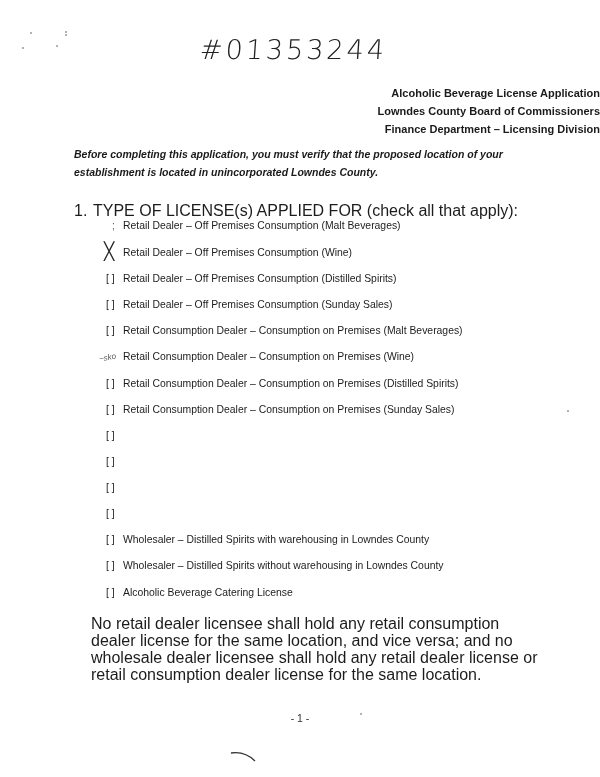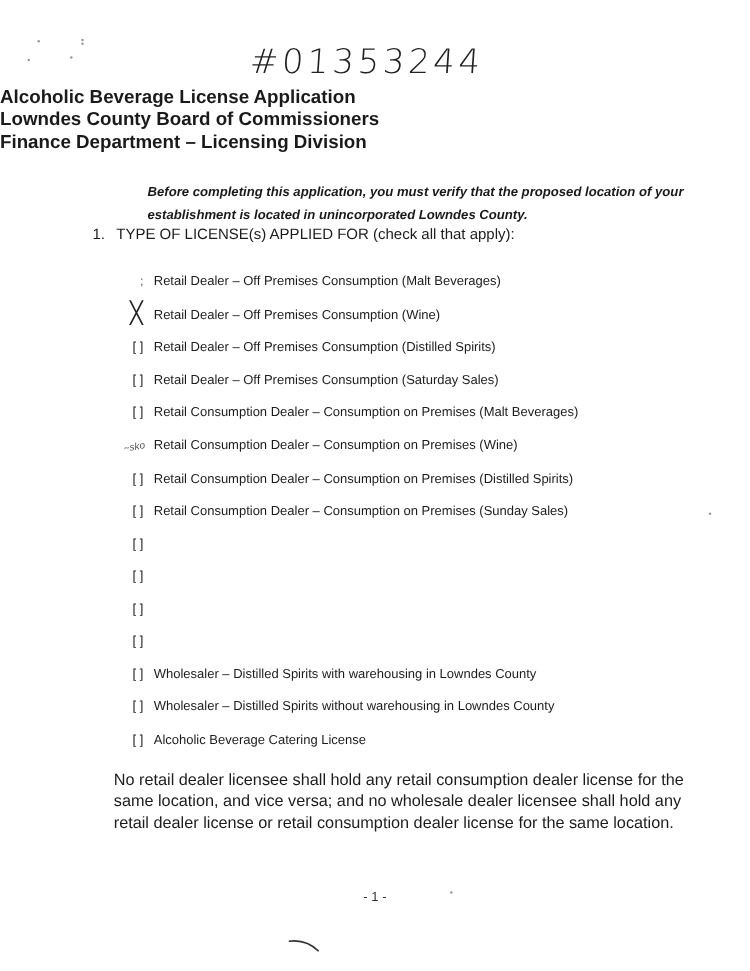--- a/index.html
+++ b/index.html
@@ -13,33 +13,33 @@
     }
     .page { position: absolute; inset: 0; }
     .handwritten-id {
       position: absolute; left: 200px; top: 34px;
       font-family: "DejaVu Sans", sans-serif;
       font-size: 27px; letter-spacing: 3px;
       color: #222; font-weight: 300;
       transform: skewX(-4deg);
     }
     .header {
-      position: absolute; left: 0; width: 600px; top: 69px;
-      text-align: left;
-      font-size: 15px; font-weight: bold; line-height: 18px;
+      position: absolute; left: 0; width: 600px; top: 84px;
+      text-align: right;
+      font-size: 11px; font-weight: bold; line-height: 18px;
       color: #1a1a1a;
     }
     .intro {
       position: absolute; left: 74px; top: 145px; width: 480px;
       font-size: 10.5px; font-weight: bold; font-style: italic;
-      line-height: 18px; color: #1a1a1a; margin-left: 44px;
+      line-height: 18px; color: #1a1a1a;
     }
     .section-heading {
-      position: absolute; left: 74px; top: 180px;
-      font-size: 12px; line-height: 14px; color: #1c1c1c;
+      position: absolute; left: 74px; top: 204px;
+      font-size: 16px; line-height: 14px; color: #1c1c1c;
     }
     .section-heading .num { display: inline-block; width: 19px; }
     .options { position: absolute; left: 106px; top: 219px; }
     .option {
       position: absolute; left: 0; white-space: nowrap;
       font-size: 10.4px; line-height: 14px; color: #1c1c1c;
       height: 14px;
     }
     .box {
       display: inline-block; width: 17px; position: relative;
@@ -55,21 +55,21 @@
       position: absolute; left: 6px; top: 0px;
       font-size: 10px; color: #555;
     }
     .mark-scribble {
       position: absolute; left: -7px; top: 1px;
       font-size: 8px; font-style: italic; color: #555;
       transform: rotate(-10deg);
     }
     .notice {
       position: absolute; left: 91px; top: 615px; width: 456px;
-      font-size: 13px; line-height: 17px; color: #1c1c1c;
+      font-size: 16px; line-height: 17px; color: #1c1c1c;
     }
     .page-number {
       position: absolute; left: 0; width: 600px; top: 712px;
       text-align: center; font-size: 10.5px; color: #333;
     }
     .pen-stroke {
       position: absolute; left: 230px; top: 750px;
     }
     .speck {
       position: absolute; width: 2px; height: 2px; background: #999; border-radius: 1px;
@@ -102,21 +102,21 @@
 
     <div class="option" style="top:27px">
       <span class="box"><span class="mark-x">╳</span></span><span>Retail Dealer – Off Premises Consumption (Wine)</span>
     </div>
 
     <div class="option" style="top:53px">
       <span class="box"><span class="br">[ ]</span></span><span>Retail Dealer – Off Premises Consumption (Distilled Spirits)</span>
     </div>
 
     <div class="option" style="top:79px">
-      <span class="box"><span class="br">[ ]</span></span><span>Retail Dealer – Off Premises Consumption (Saturday Sales)</span>
+      <span class="box"><span class="br">[ ]</span></span><span>Retail Dealer – Off Premises Consumption (Sunday Sales)</span>
     </div>
 
     <div class="option" style="top:105px">
       <span class="box"><span class="br">[ ]</span></span><span>Retail Consumption Dealer – Consumption on Premises (Malt Beverages)</span>
     </div>
 
     <div class="option" style="top:131px">
       <span class="box"><span class="mark-scribble">~sko</span></span><span>Retail Consumption Dealer – Consumption on Premises (Wine)</span>
     </div>
 

